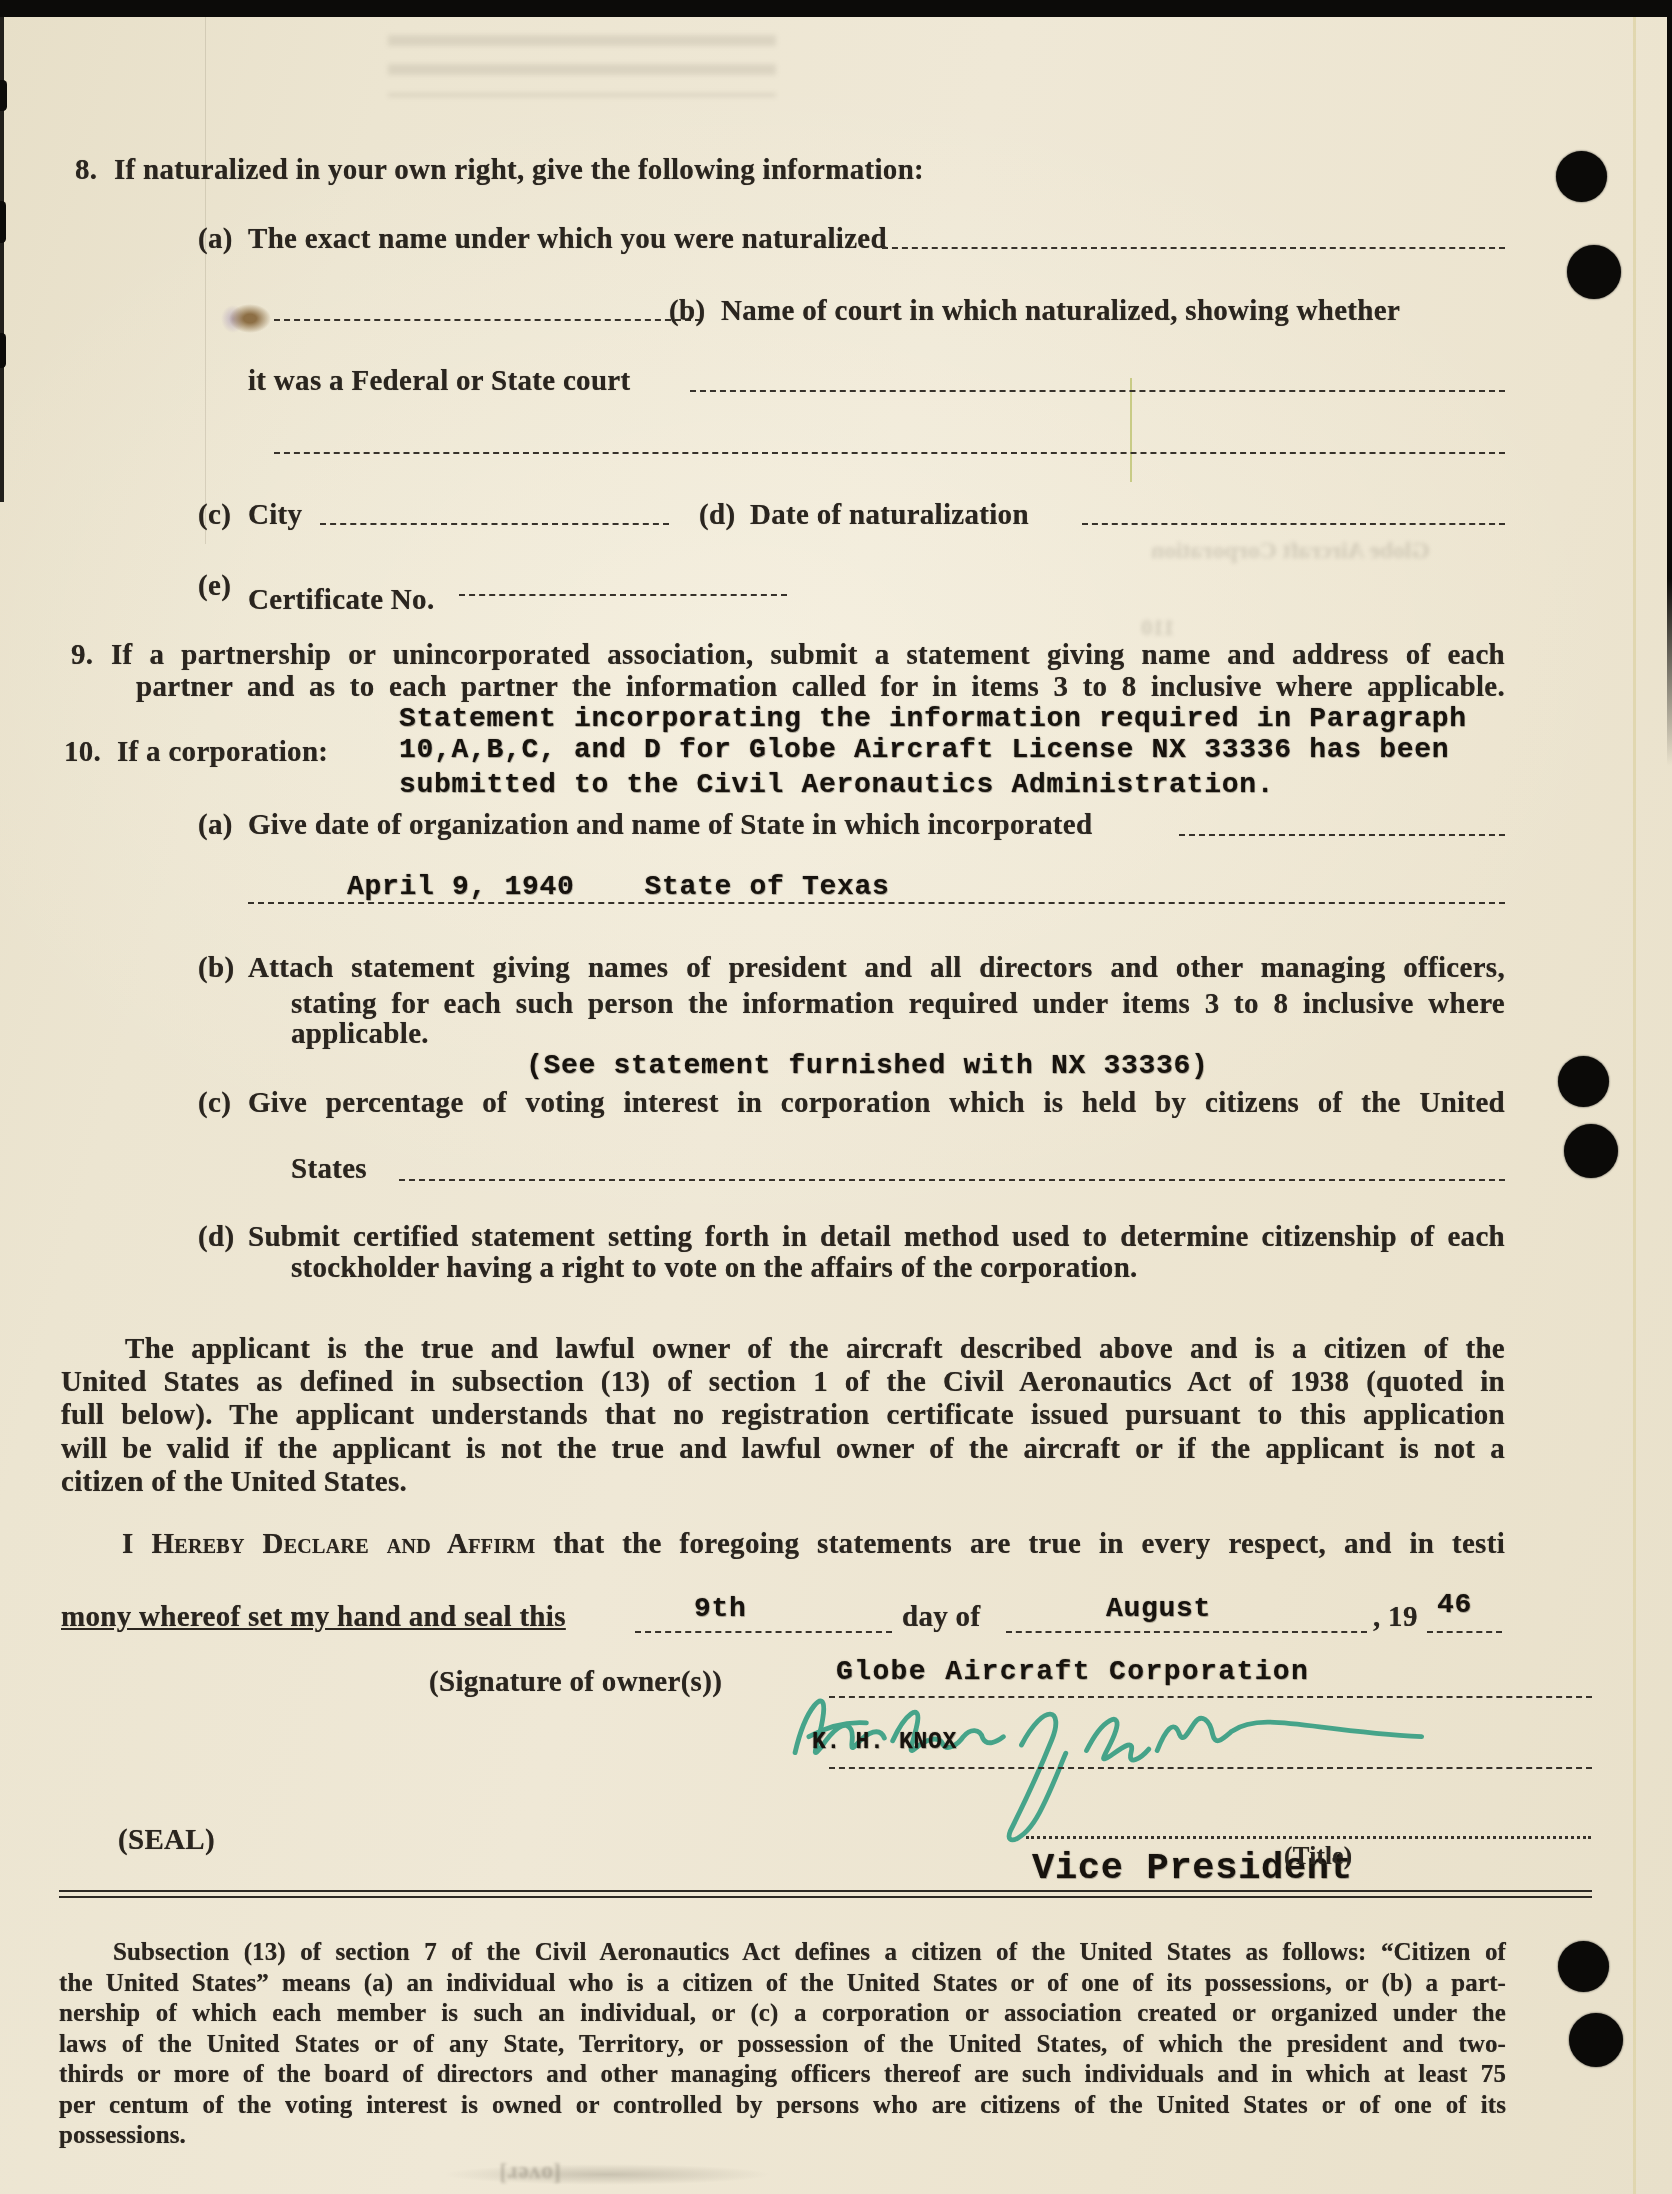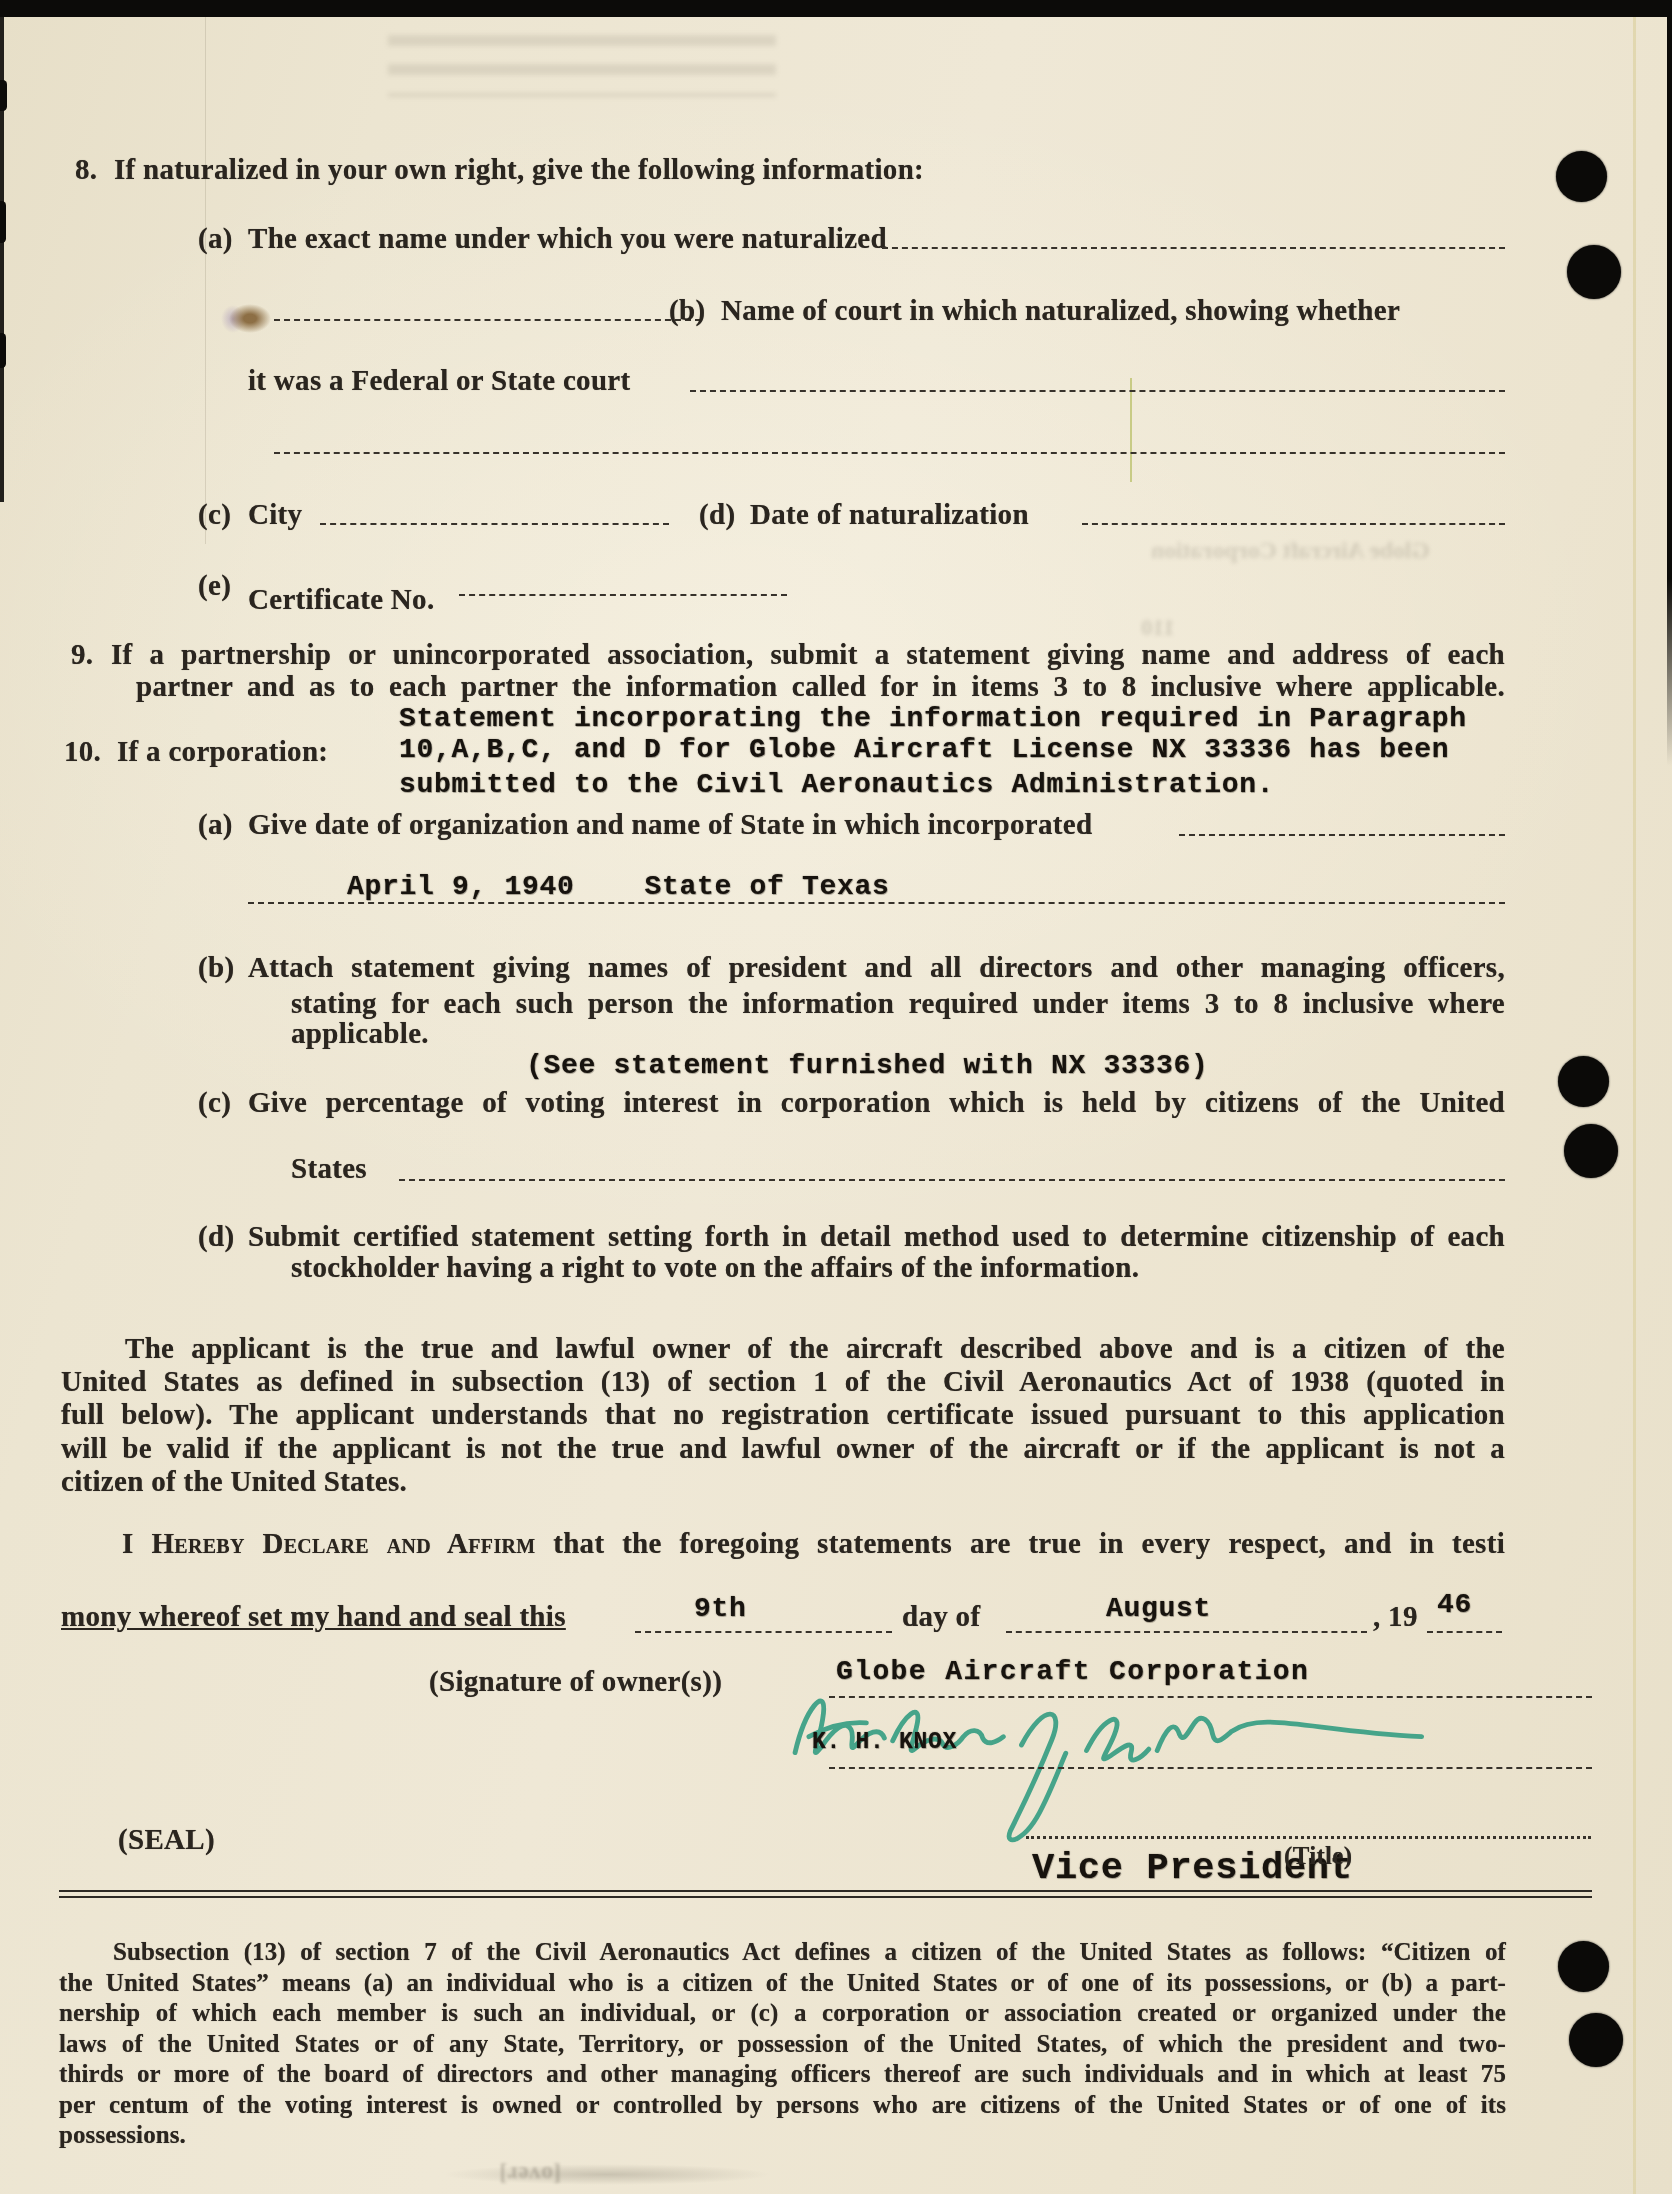--- a/index.html
+++ b/index.html
@@ -127,21 +127,21 @@
 
   <div class="abs tw" style="left:526px;top:1051px;">(See statement furnished with NX 33336)</div>
 
   <div class="abs serif" style="left:198px;top:1087px;">(c)</div>
   <div class="abs serif just" style="left:248px;top:1087px;width:1257px;">Give percentage of voting interest in corporation which is held by citizens of the United</div>
   <div class="abs serif" style="left:291px;top:1153px;">States</div>
   <div class="abs dash-line" style="left:399px;top:1179px;width:1106px;"></div>
 
   <div class="abs serif" style="left:198px;top:1221px;">(d)</div>
   <div class="abs serif just" style="left:248px;top:1221px;width:1257px;">Submit certified statement setting forth in detail method used to determine citizenship of each</div>
-  <div class="abs serif" style="left:291px;top:1252px;">stockholder having a right to vote on the affairs of the information.</div>
+  <div class="abs serif" style="left:291px;top:1252px;">stockholder having a right to vote on the affairs of the corporation.</div>
 
   <div class="abs serif just" style="left:61px;top:1333px;width:1444px;padding-left:64px;box-sizing:border-box;">The applicant is the true and lawful owner of the aircraft described above and is a citizen of the</div>
   <div class="abs serif just" style="left:61px;top:1366px;width:1444px;">United States as defined in subsection (13) of section 1 of the Civil Aeronautics Act of 1938 (quoted in</div>
   <div class="abs serif just" style="left:61px;top:1399px;width:1444px;">full below).  The applicant understands that no registration certificate issued pursuant to this application</div>
   <div class="abs serif just" style="left:61px;top:1433px;width:1444px;">will be valid if the applicant is not the true and lawful owner of the aircraft or if the applicant is not a</div>
   <div class="abs serif" style="left:61px;top:1466px;">citizen of the United States.</div>
 
   <div class="abs serif just" style="left:61px;top:1528px;width:1444px;padding-left:61px;box-sizing:border-box;"><span>I </span><span class="sc">Hereby Declare and Affirm</span><span> that the foregoing statements are true in every respect, and in testi</span></div>
 
   <div class="abs serif" style="left:61px;top:1601px;text-decoration:underline;">mony whereof set my hand and seal this</div>

